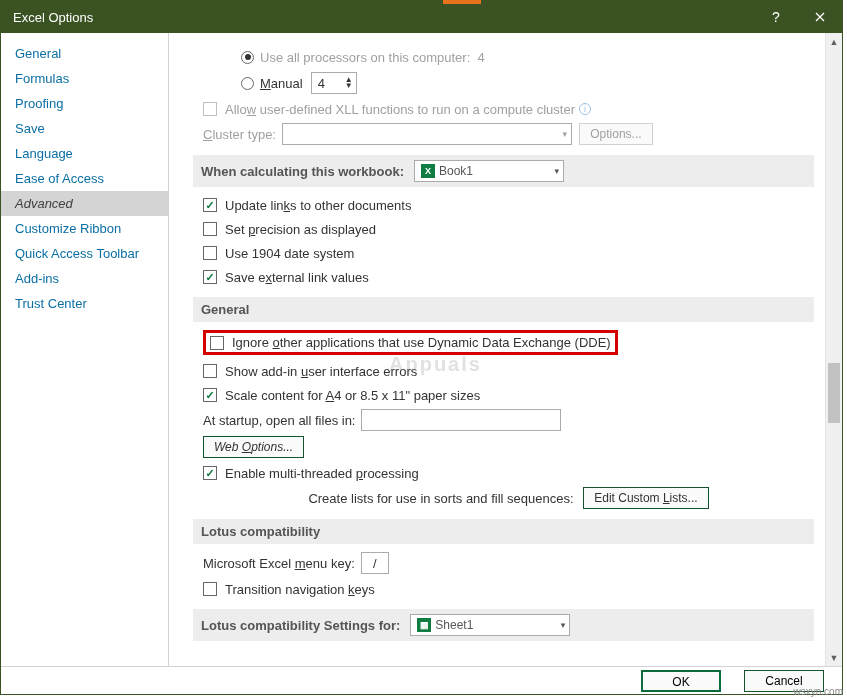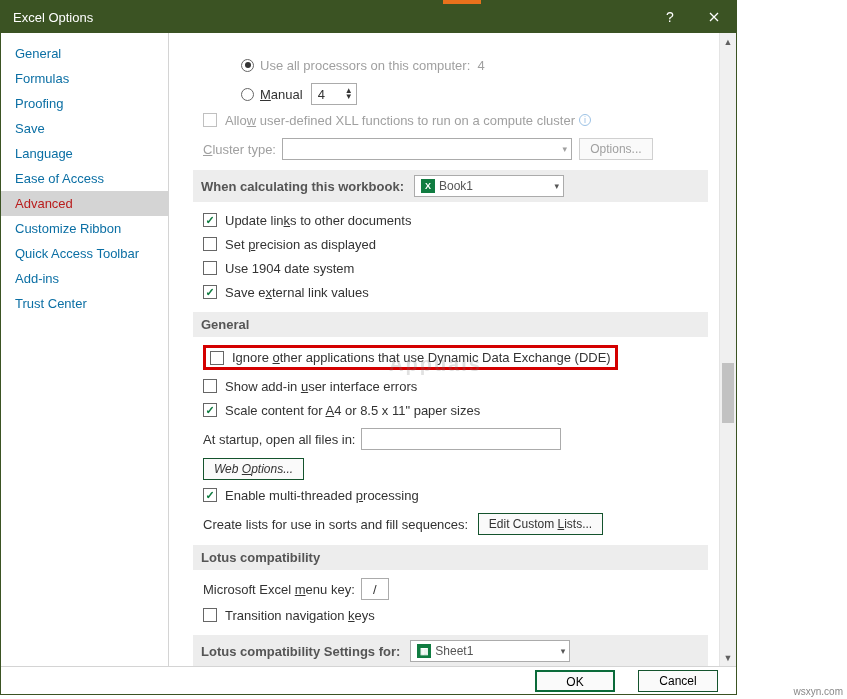--- a/index.html
+++ b/index.html
@@ -1,28 +1,28 @@
 <!DOCTYPE html>
 <html><head>
 <meta charset="utf-8">
 <style>
   * { box-sizing: border-box; margin: 0; padding: 0; font-family: "Segoe UI", Tahoma, sans-serif; }
   body { background: #fff; width: 847px; height: 699px; overflow: hidden; position: relative; }
-  .frame { width: 737px; height: 695px; border: 1px solid #3b5323; background: #fff; position: relative; }
+  .frame { width: 843px; height: 695px; border: 1px solid #3b5323; background: #fff; position: relative; }
   .titlebar { height: 32px; background: #3b5323; color: #fff; display: flex; align-items: center; padding: 0 0 0 12px; font-size: 13px; }
   .titlebar .spacer { flex: 1; }
   .titlebar .tb-btn { width: 44px; height: 32px; display: flex; align-items: center; justify-content: center; color:#fff; font-size: 14px; }
   .titlebar .tb-btn svg { width: 10px; height: 10px; }
   .orange-tab { position:absolute; top:-1px; left:442px; width:38px; height:4px; background:#e8711c;}
   .body { display: flex; height: 633px; }
   .sidebar { width: 168px; border-right: 1px solid #d4d4d4; padding: 8px 0 0 0; }
   .sidebar .nav-item { padding: 5px 14px; font-size: 13px; color: #0b6fa4; cursor: default; }
-  .sidebar .nav-item.selected { background: #d4d4d4; color: #b91c1c; }
+  .sidebar .nav-item.selected { background: #d4d4d4; color: #404040; font-style: italic; }
   .content { flex: 1; position: relative; overflow: hidden; padding: 14px 28px 0 24px; font-size: 13px; color: #333; }
-  .row { display: flex; align-items: center; margin-bottom: 5px; min-height: 20px; margin-top: 8px; }
+  .row { display: flex; align-items: center; margin-bottom: 5px; min-height: 20px; }
   .row.indent { padding-left: 24px; }
   .radio { width:13px; height:13px; border:1px solid #666; border-radius:50%; margin-right:6px; display:inline-flex; align-items:center; justify-content:center; flex-shrink:0;}
   .radio.checked::after { content:""; width:6px;height:6px;border-radius:50%; background:#333;}
   .spin { width:46px; height:22px; border:1px solid #ababab; display:inline-flex; align-items:center; padding-left:6px; margin-left:8px; position:relative;}
   .spin .caret { position:absolute; right:3px; font-size:8px; line-height:6px;}
   .cb-frame { display:flex; align-items:center; margin-bottom:4px; padding-left:10px; min-height:20px; }
   .checkbox { width:14px; height:14px; border:1px solid #666; margin-right:8px; display:inline-flex; align-items:center; justify-content:center; flex-shrink:0;}
   .checkbox.checked { color:#107c41; }
   .checkbox.checked::after{ content:"✓"; font-size:11px; font-weight:bold; }
   .disabled { color:#a0a0a0; }
@@ -153,21 +153,21 @@
         <span class="label-gap">At startup, open all files in:</span>
         <span class="txt-input" style="width:200px;"></span>
       </div>
       <div class="row" style="padding-left:10px;font-style:italic;">
         <span class="btn">Web <u class="accel">O</u>ptions...</span>
       </div>
       <div class="cb-frame">
           <span class="checkbox checked"></span>
           <span>Enable multi-threaded <u class="accel">p</u>rocessing</span>
         </div>
-      <div class="row" style="padding-left:10px;">
+      <div class="row" style="padding-left:10px;justify-content:center;">
         <span class="label-gap">Create lists for use in sorts and fill sequences:</span>&nbsp;
         <span class="btn">Edit Custom <u class="accel">L</u>ists...</span>
       </div>
 
       <div class="section-head">Lotus compatibility</div>
       <div class="row" style="padding-left:10px;">
         <span class="label-gap">Microsoft Excel <u class="accel">m</u>enu key:</span>
         <span class="txt-input" style="width:28px; text-align:center; display:inline-flex; align-items:center; justify-content:center;">/</span>
       </div>
       <div class="cb-frame">

